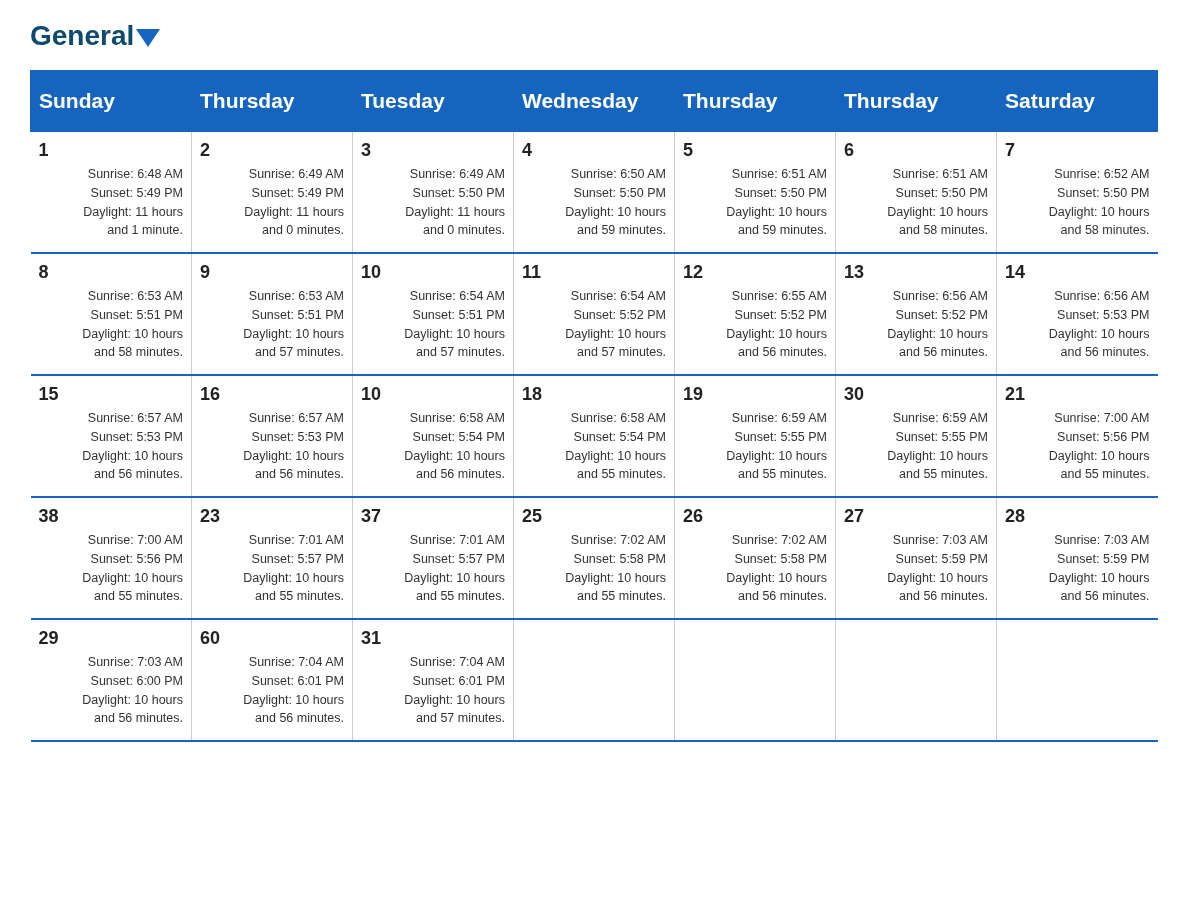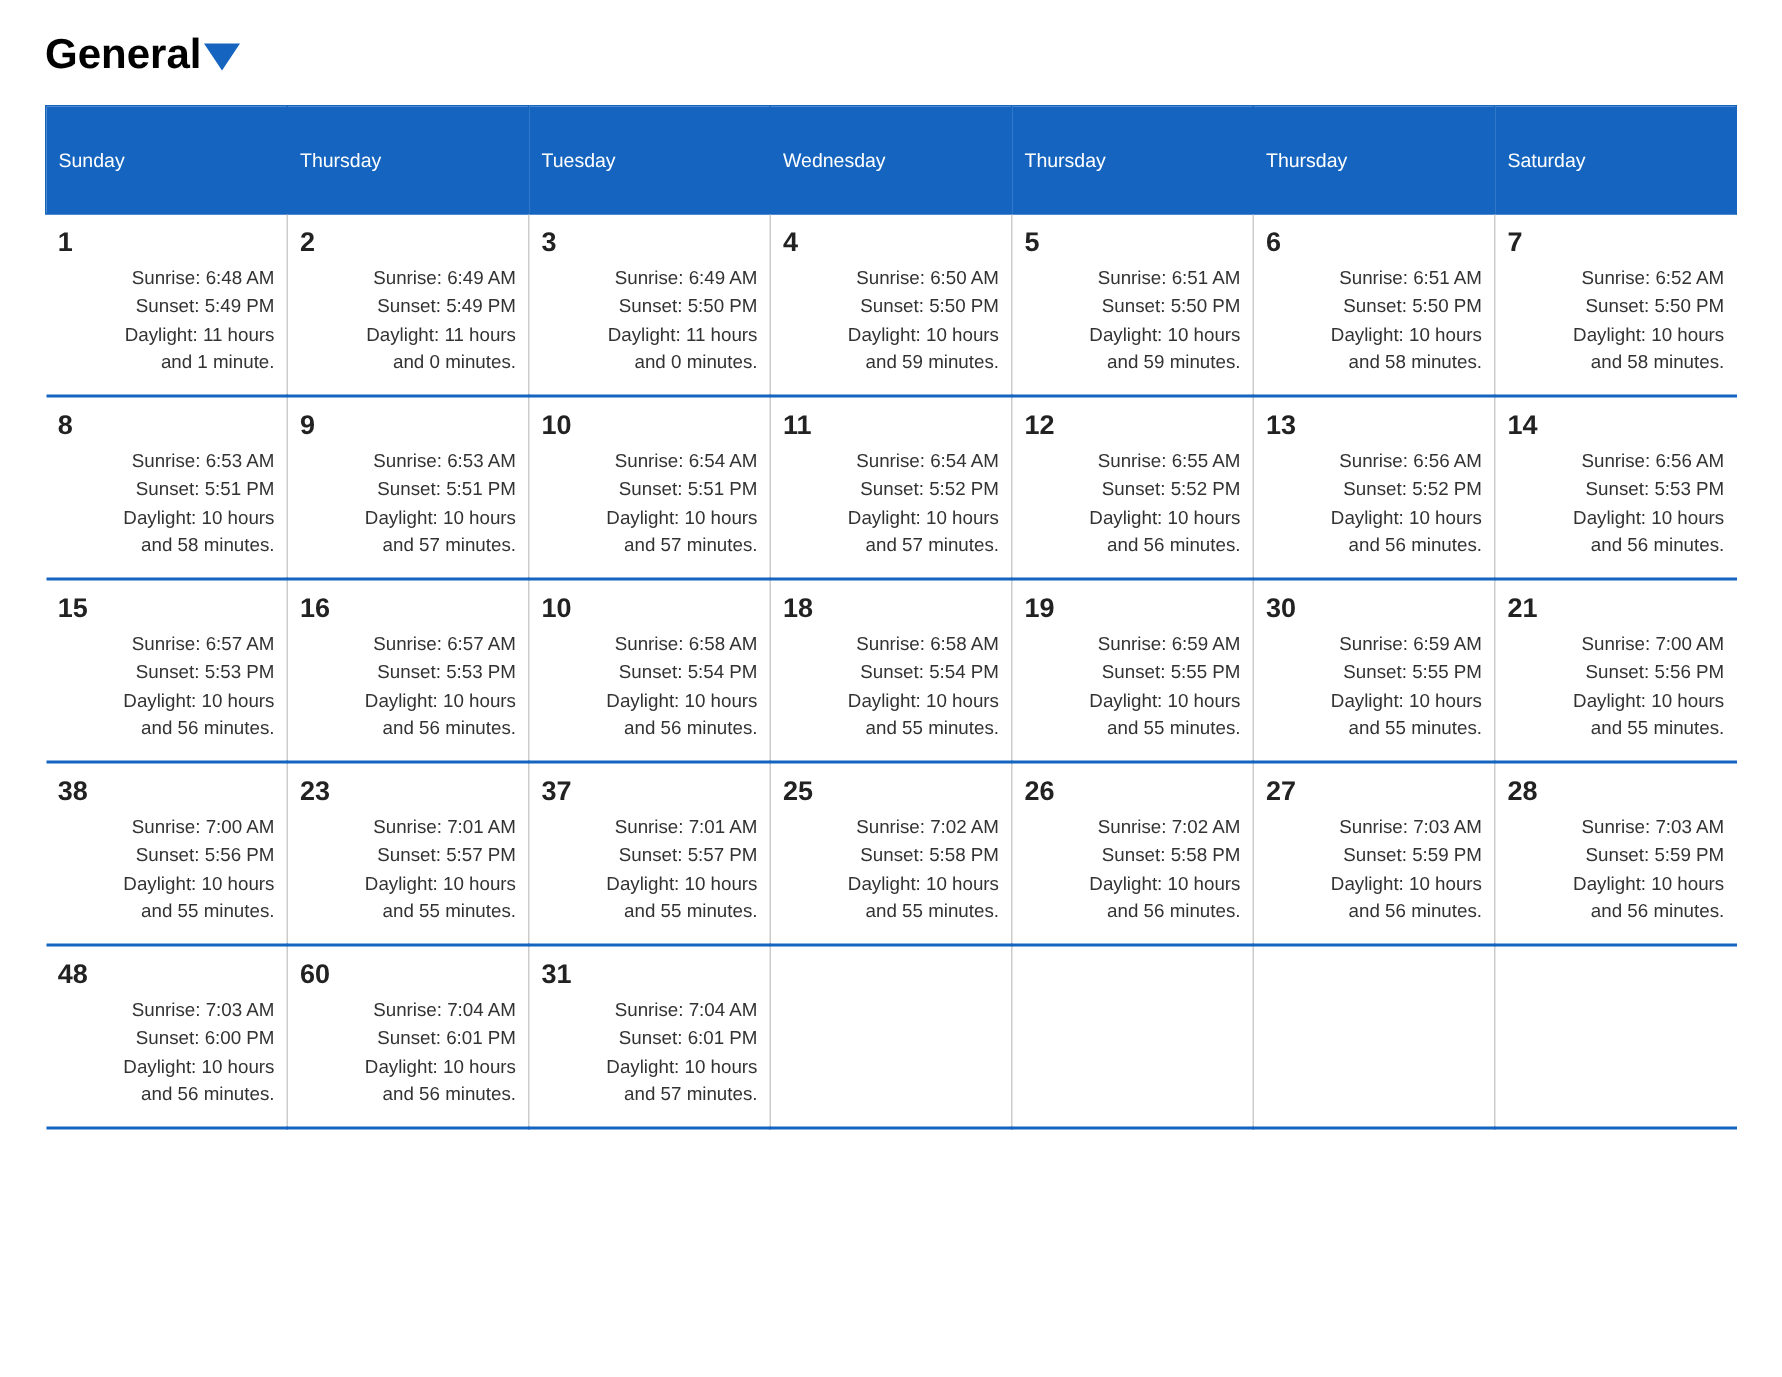--- a/index.html
+++ b/index.html
@@ -22,21 +22,21 @@
       align-items: flex-start;
     }
     .logo-text {
       display: flex;
       align-items: center;
       font-size: 28px;
       font-weight: bold;
       color: #333;
     }
     .logo-general {
-      color: #000000;
+      color: #0c4a6e;
     }
     .logo-triangle {
       width: 0;
       height: 0;
       border-left: 12px solid transparent;
       border-right: 12px solid transparent;
       border-top: 18px solid #1565c0;
       display: inline-block;
       margin-left: 2px;
       margin-bottom: -4px;
@@ -65,23 +65,23 @@
     table {
       width: 100%;
       border-collapse: collapse;
       table-layout: fixed;
     }
     thead tr {
       background-color: #1565c0;
       color: white;
     }
     thead th {
-      padding: 28px 8px;
-      font-size: 13px;
-      font-weight: normal;
+      padding: 18px 8px;
+      font-size: 21px;
+      font-weight: bold;
       text-align: left;
       border: 1px solid #1565c0;
     }
     tbody tr {
       border-bottom: 2px solid #1565c0;
     }
     tbody td {
       padding: 8px 8px 12px 8px;
       vertical-align: top;
       font-size: 13px;
@@ -254,21 +254,21 @@
           <span class="day-number">27</span>
           <div class="day-info">Sunrise: 7:03 AM<br>Sunset: 5:59 PM<br>Daylight: 10 hours<br>and 56 minutes.</div>
         </td>
         <td>
           <span class="day-number">28</span>
           <div class="day-info">Sunrise: 7:03 AM<br>Sunset: 5:59 PM<br>Daylight: 10 hours<br>and 56 minutes.</div>
         </td>
       </tr>
       <tr>
         <td>
-          <span class="day-number">48</span>
+          <span class="day-number">29</span>
           <div class="day-info">Sunrise: 7:03 AM<br>Sunset: 6:00 PM<br>Daylight: 10 hours<br>and 56 minutes.</div>
         </td>
         <td>
           <span class="day-number">60</span>
           <div class="day-info">Sunrise: 7:04 AM<br>Sunset: 6:01 PM<br>Daylight: 10 hours<br>and 56 minutes.</div>
         </td>
         <td>
           <span class="day-number">31</span>
           <div class="day-info">Sunrise: 7:04 AM<br>Sunset: 6:01 PM<br>Daylight: 10 hours<br>and 57 minutes.</div>
         </td>

